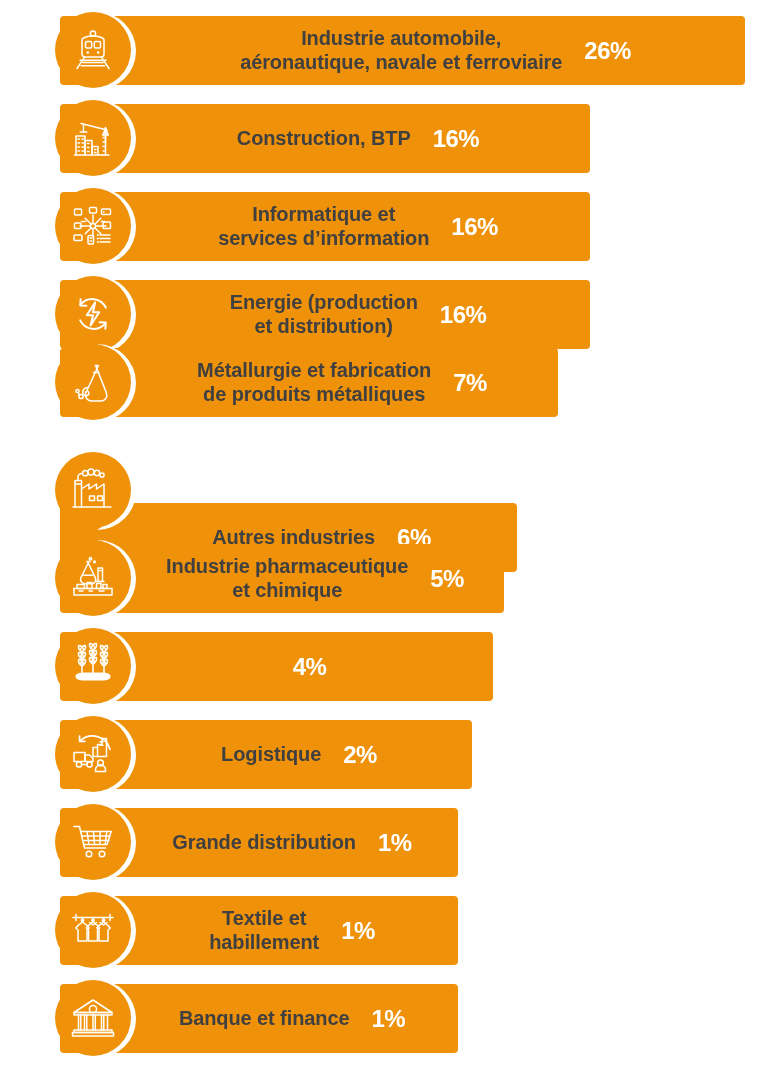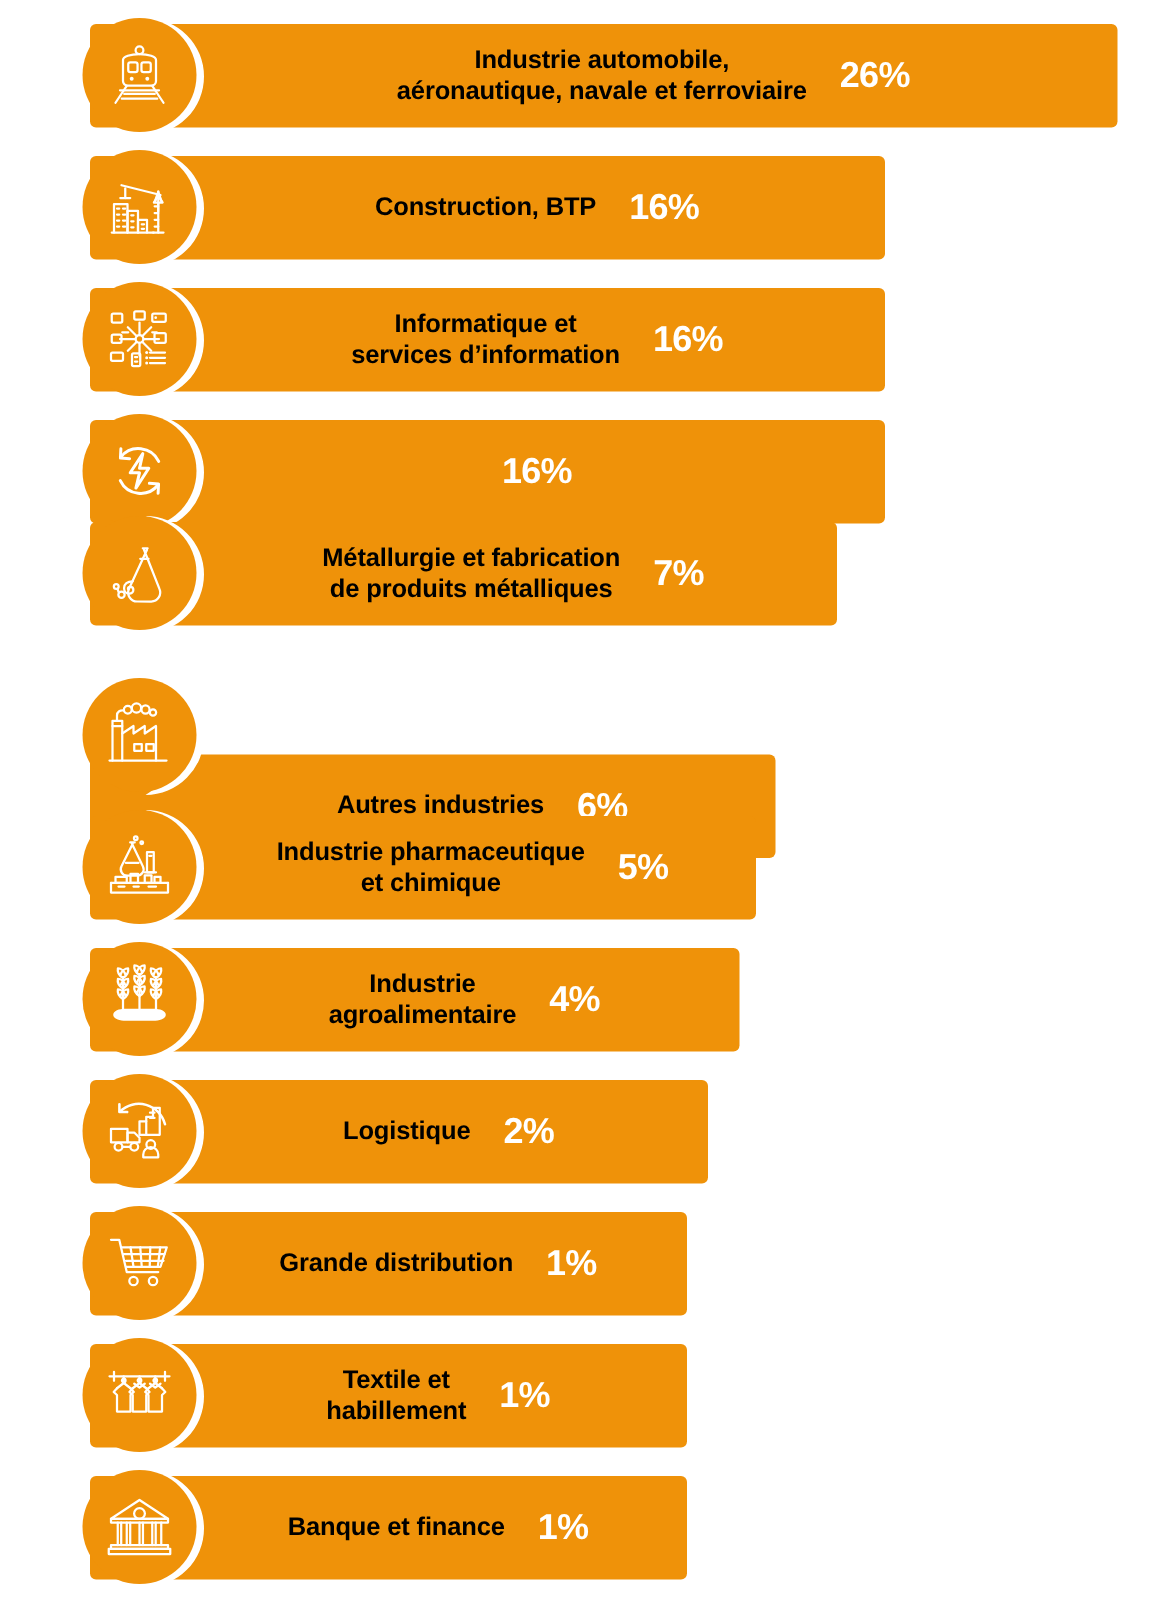--- a/index.html
+++ b/index.html
@@ -47,22 +47,22 @@
   }
 
   .bar-inner {
     display: flex;
     align-items: center;
     justify-content: center;
     gap: 22px;
   }
 
   .bar-label {
-    color: #000000;
-    font-size: 17px;
+    color: #404040;
+    font-size: 20px;
     font-weight: bold;
     line-height: 1.18;
     text-align: center;
     white-space: pre-line;
     letter-spacing: -0.1px;
   }
 
   .bar-value {
     color: #ffffff;
     font-size: 24px;
@@ -218,20 +218,22 @@
         <circle cx="28.8" cy="40" r="1" class="icf"></circle>
         <path d="M21 36h1.5M21 39h1.5"></path>
         <path d="M16.5 19.5h-4M35.5 19.5h-3"></path>
       </g>
     </svg>
       </div>
     </div>
     <div class="row" style="top: 264px;">
       <div class="bar" style="--accent: #EF9209; width: 530px;">
         <div class="bar-inner">
+          <div class="bar-label">Energie (production
+et distribution)</div>
           <div class="bar-value">16%</div>
         </div>
       </div>
       <div class="notch"><svg viewBox="0 0 96 99" width="96" height="99">
           <path d="M0 0 H96 V99 H0 Z M0 0" fill="none"></path>
           <path d="M5 0 H96 V99 H5 Z" fill="none"></path>
           <path d="M0 0 h96 v99 h-96 z" fill="none"></path>
           <path fill="#ffffff" d="M96 0 H0 V99 H96 Z" opacity="0"></path>
           <path fill="#ffffff" d="M47 11 a39 39 0 0 1 0 78 a45 45 0 0 0 0 -78 Z"></path>
           <path fill="#ffffff" d="M5 0 h42 a44 44 0 0 0 0 99 H5 Z" opacity="0"></path>
@@ -345,22 +347,20 @@
         <path d="M8 30.5h7.5v4H8z"></path>
         <path d="M18 28.5h5v6h-5z"></path>
         <path d="M20 37h3.5M30 37h5M10 37h4"></path>
       </g>
     </svg>
       </div>
     </div>
     <div class="row" style="top: 616px;">
       <div class="bar" style="--accent: #EF9209; width: 433px;">
         <div class="bar-inner">
-          <div class="bar-label">Industrie
-agroalimentaire</div>
           <div class="bar-value">4%</div>
         </div>
       </div>
       <div class="notch"><svg viewBox="0 0 96 99" width="96" height="99">
           <path d="M0 0 H96 V99 H0 Z M0 0" fill="none"></path>
           <path d="M5 0 H96 V99 H5 Z" fill="none"></path>
           <path d="M0 0 h96 v99 h-96 z" fill="none"></path>
           <path fill="#ffffff" d="M96 0 H0 V99 H96 Z" opacity="0"></path>
           <path fill="#ffffff" d="M47 11 a39 39 0 0 1 0 78 a45 45 0 0 0 0 -78 Z"></path>
           <path fill="#ffffff" d="M5 0 h42 a44 44 0 0 0 0 99 H5 Z" opacity="0"></path>

